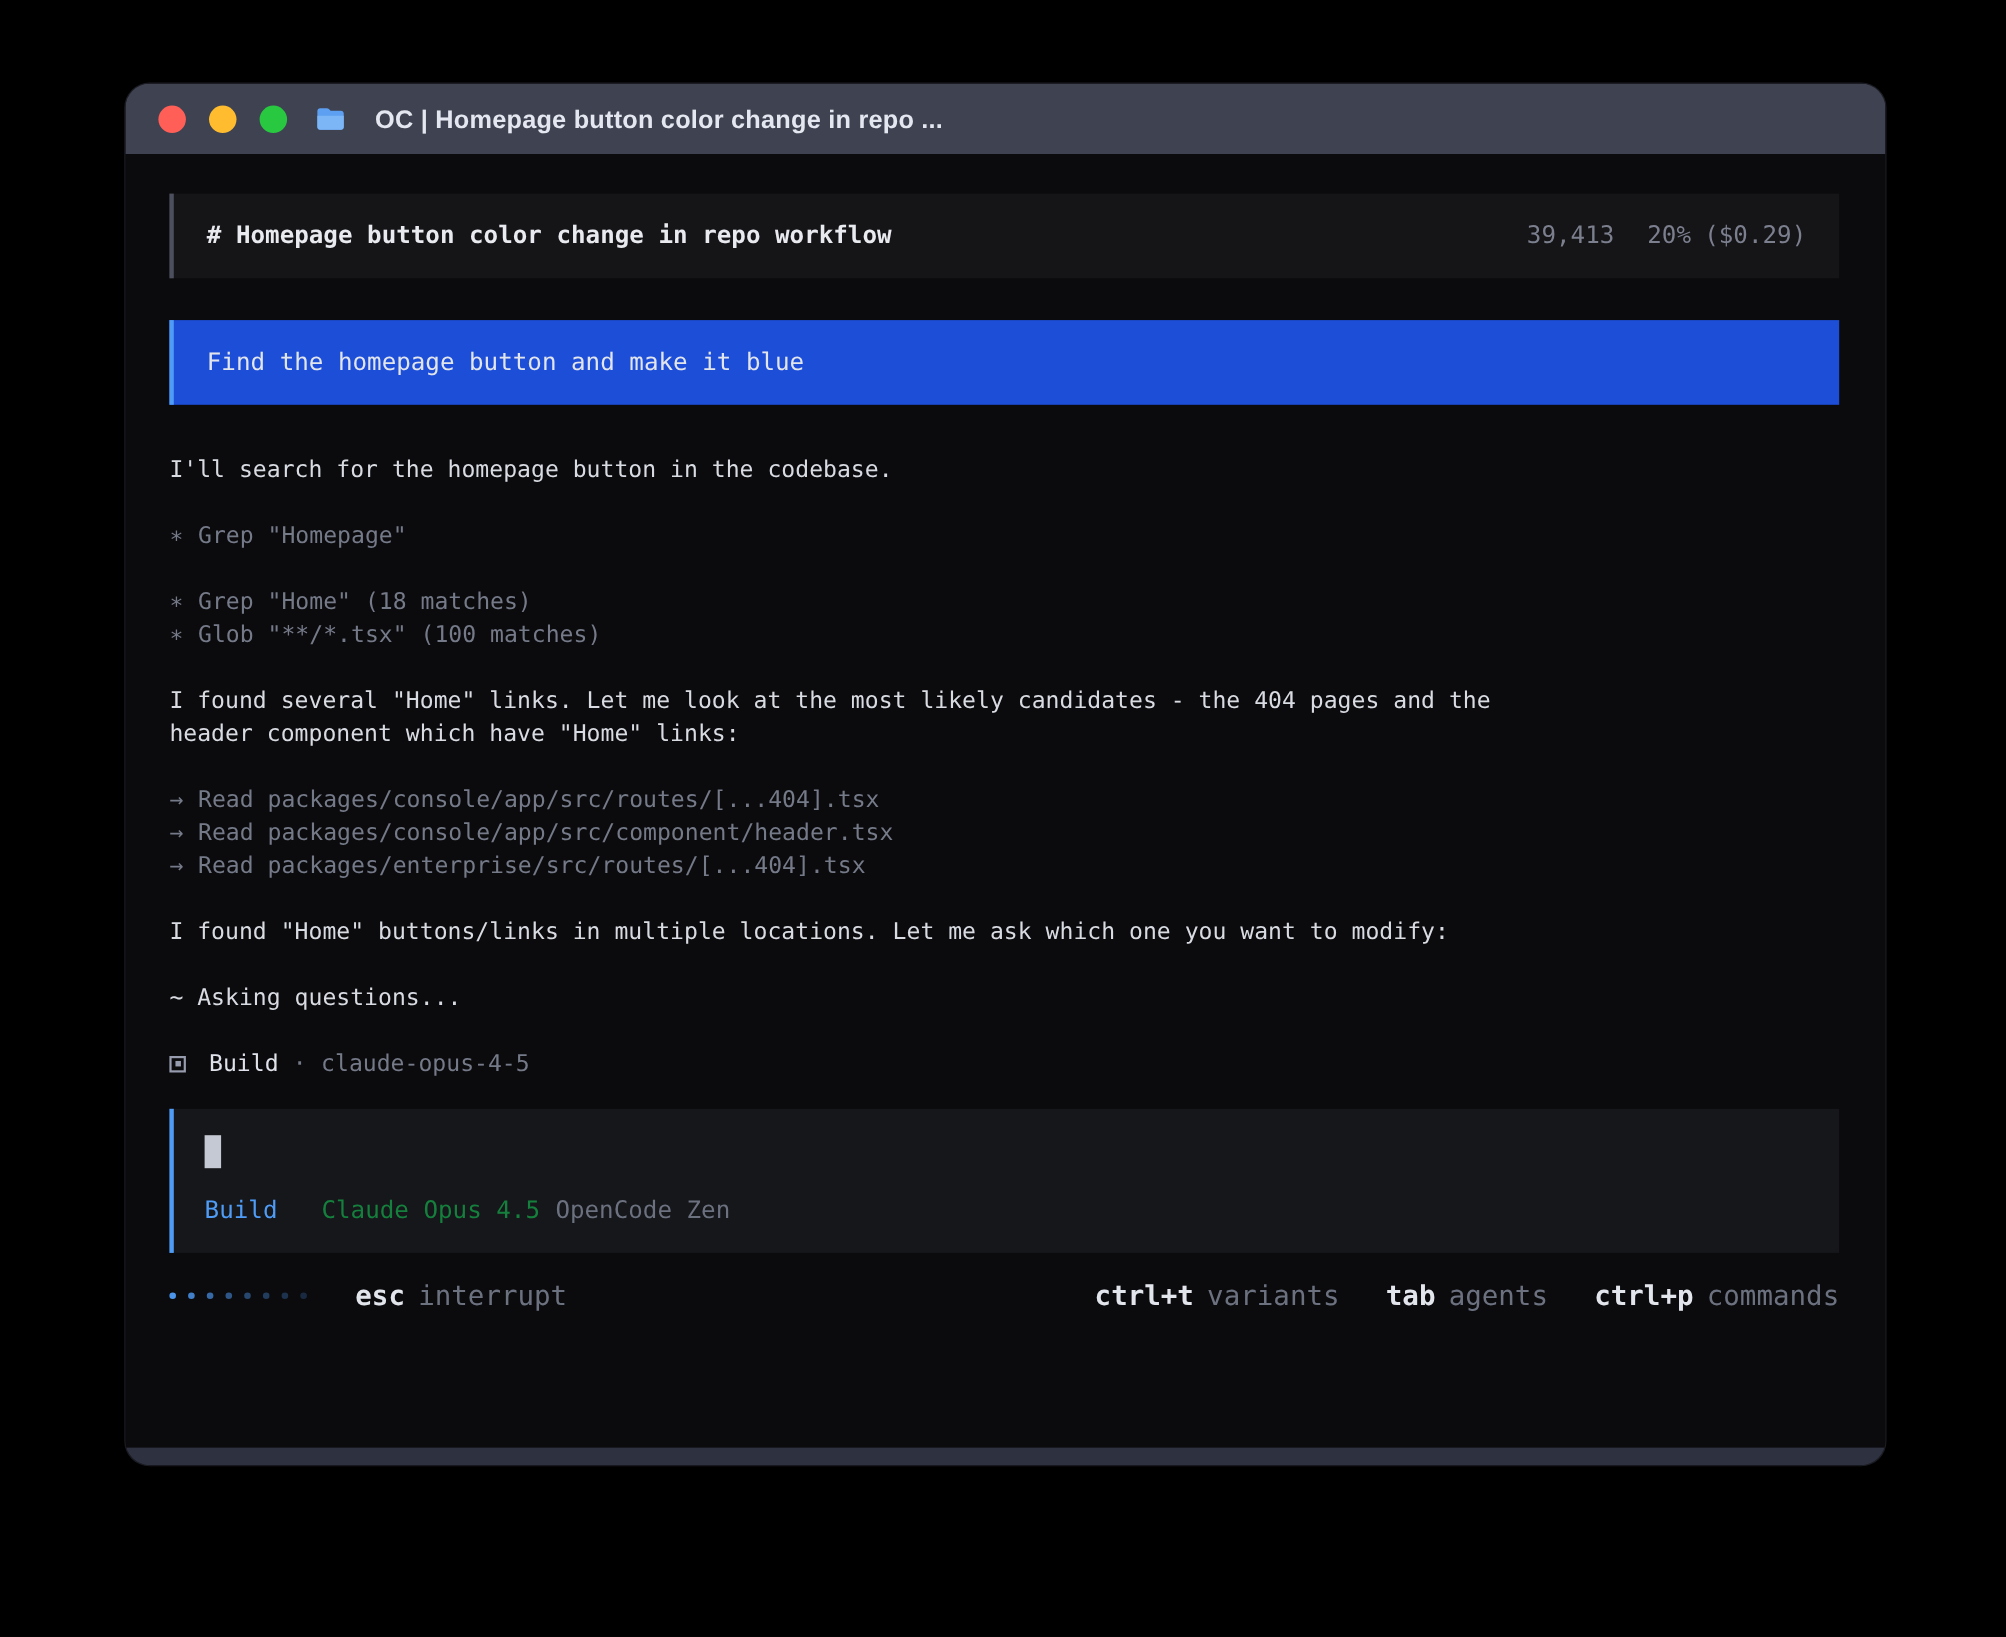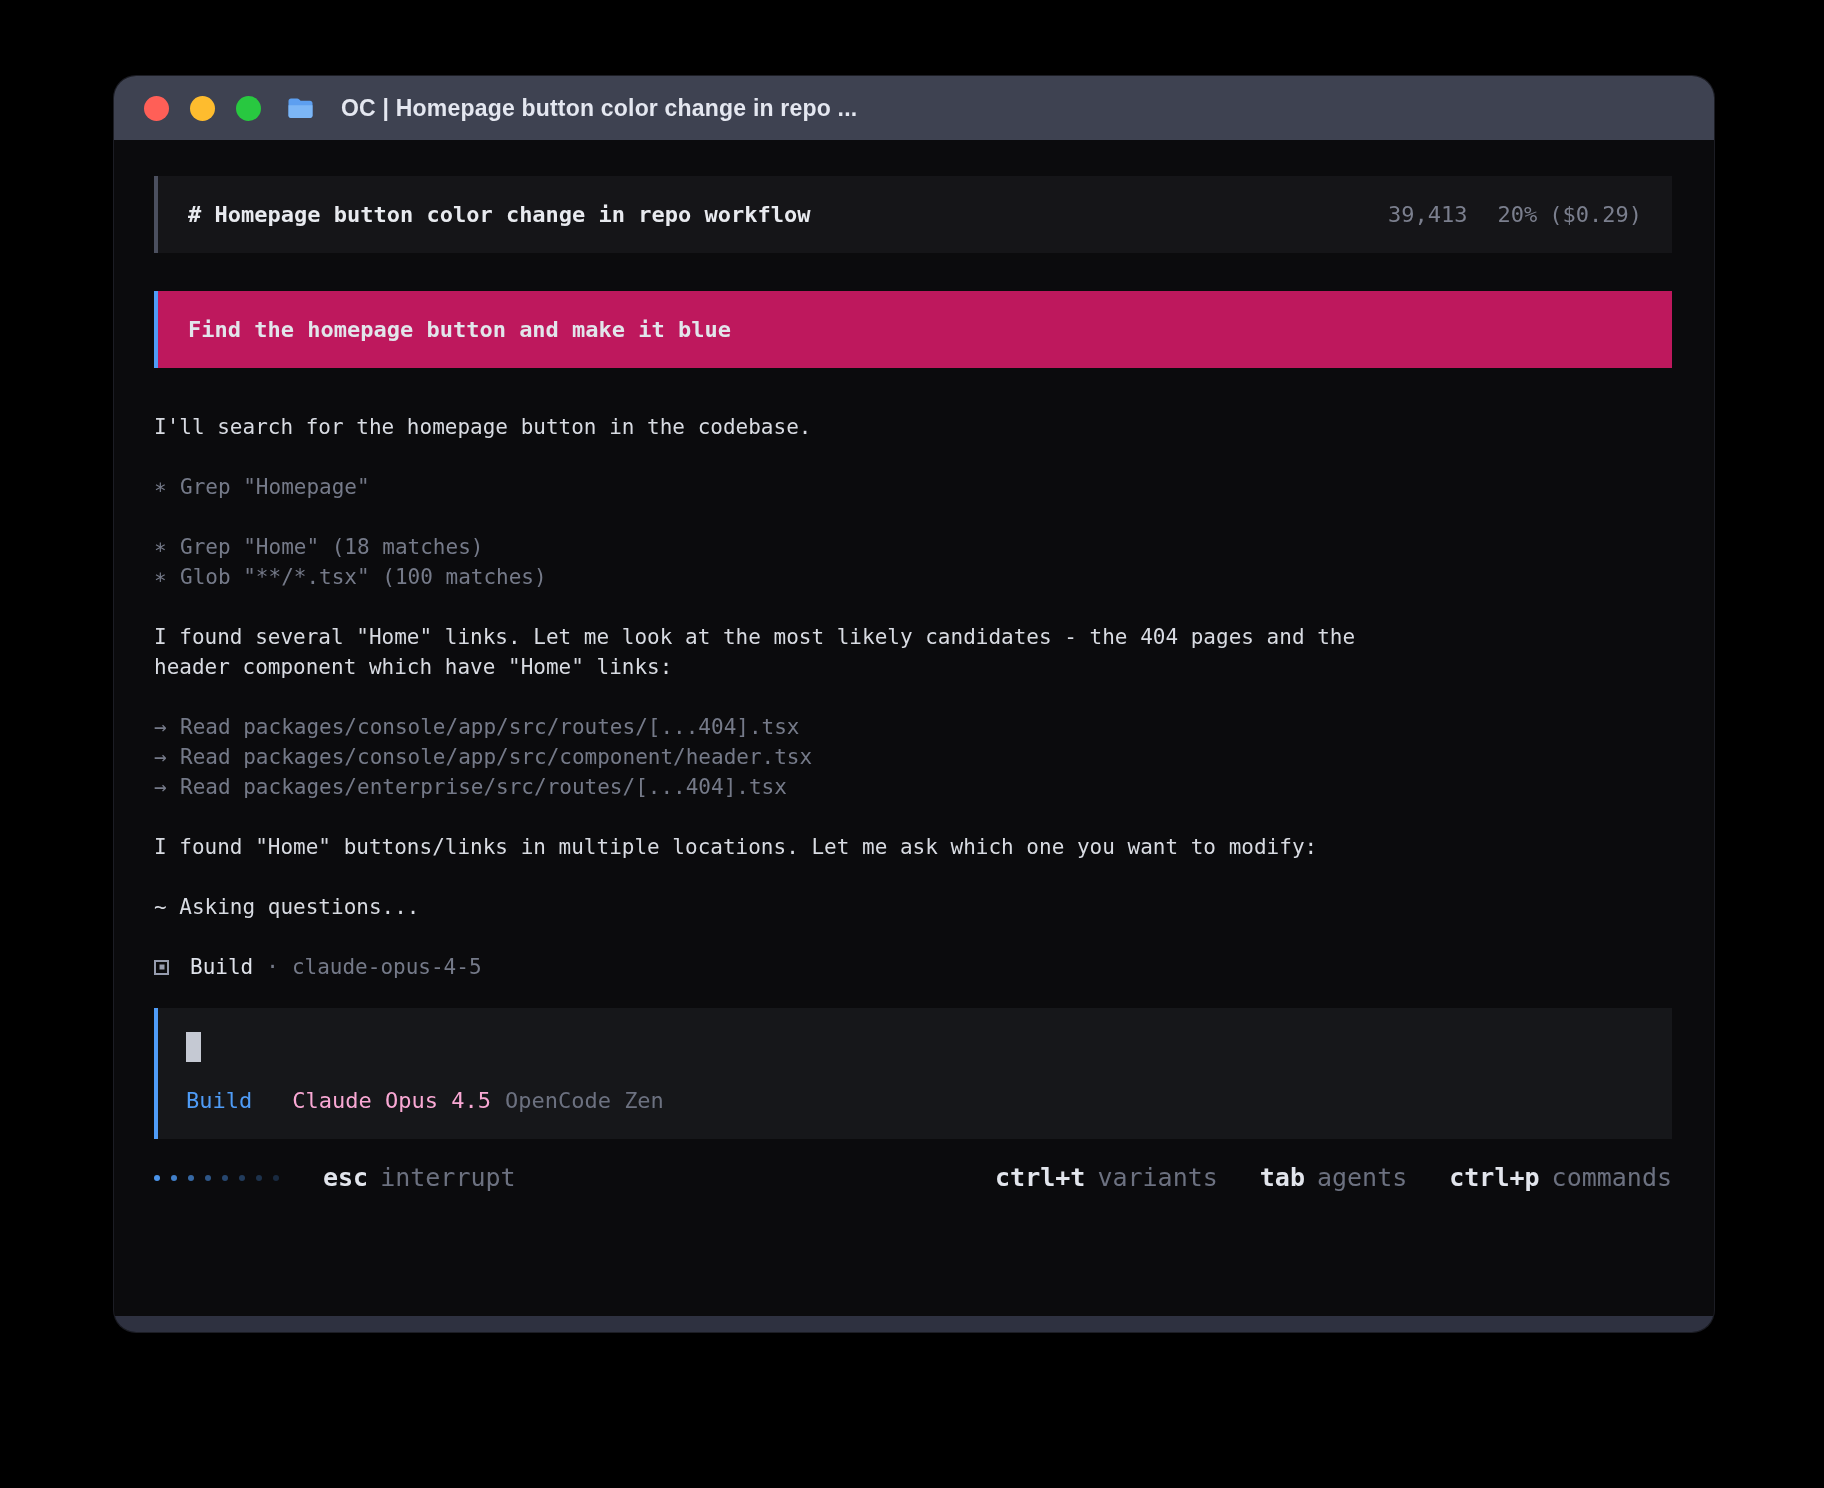--- a/index.html
+++ b/index.html
@@ -38,22 +38,22 @@
   .session-header {
     background:#151518; border-left:4px solid #4b4f5e;
     padding:26px 30px; display:flex; justify-content:space-between; align-items:center;
   }
   .session-title { font-weight:bold; color:#e8eaef; font-size:22px; }
   .session-stats { display:flex; align-items:center; color:#7b7f8e; font-size:22px; }
   .session-stats .tokens { margin-right:30px; }
   .session-stats .ctx { margin-right:12px; }
 
   .user-msg {
-    margin-top:38px; background:#be185d; border-left:4px solid #4f9cf7;
-    padding:26px 30px; color:#e2e5eb; font-size:22px;font-weight:bold;
+    margin-top:38px; background:#1d4ed8; border-left:4px solid #4f9cf7;
+    padding:26px 30px; color:#e2e5eb; font-size:22px;
   }
 
   .convo { margin-top:44px; line-height:30px; font-size:21px; }
   .block { margin-bottom:30px; }
   .block:last-child { margin-bottom:0; }
   .tool-line { color:#757a89; }
   .tool-line .sym { display:inline-block; width:26px; }
   .prose { color:#d8dbe2; }
 
   .agent-row { display:flex; align-items:center; }
@@ -70,21 +70,21 @@
   .agent-model { color:#757a89; }
 
   
   .input-box {
     margin-top:26px; background:#16171a; border-left:4px solid #4f9cf7;
     padding:24px 28px 26px;
   }
   .cursor-block { width:15px; height:30px; background:#c5c9d3; }
   .model-row { margin-top:26px; display:flex; align-items:center; font-size:22px; }
   .mode-label { color:#4f9cf7; margin-right:40px; }
-  .model-name { color:#f9a8d4; margin-right:14px; }
+  .model-name { color:#15803d; margin-right:14px; }
   .provider-name { color:#6c7180; }
 
   
   .statusbar {
     margin-top:24px; padding-bottom:24px;
     display:flex; align-items:center; font-size:25px;
   }
   .dots { display:flex; gap:11px; margin-right:44px; align-items:center; }
   .dot { width:6px; height:6px; border-radius:50%; background:#4f9cf7; }
   .dot:nth-child(1){opacity:.95} .dot:nth-child(2){opacity:.80}

